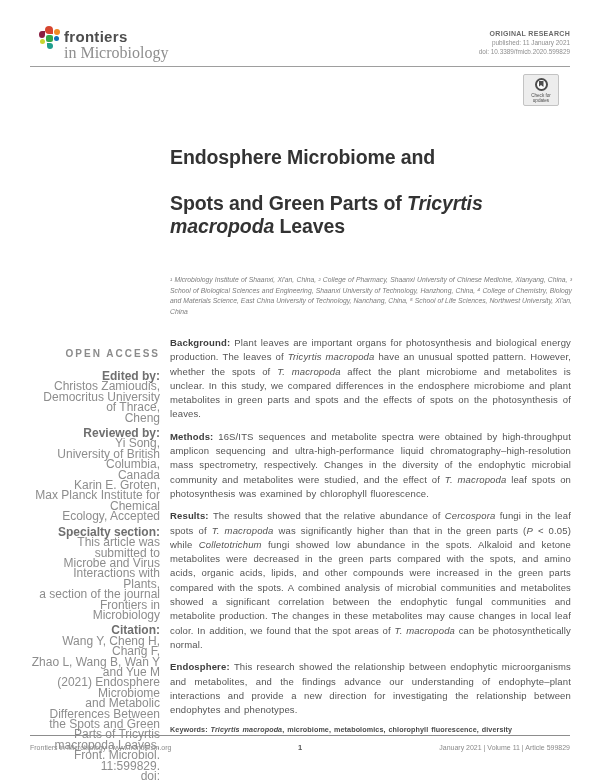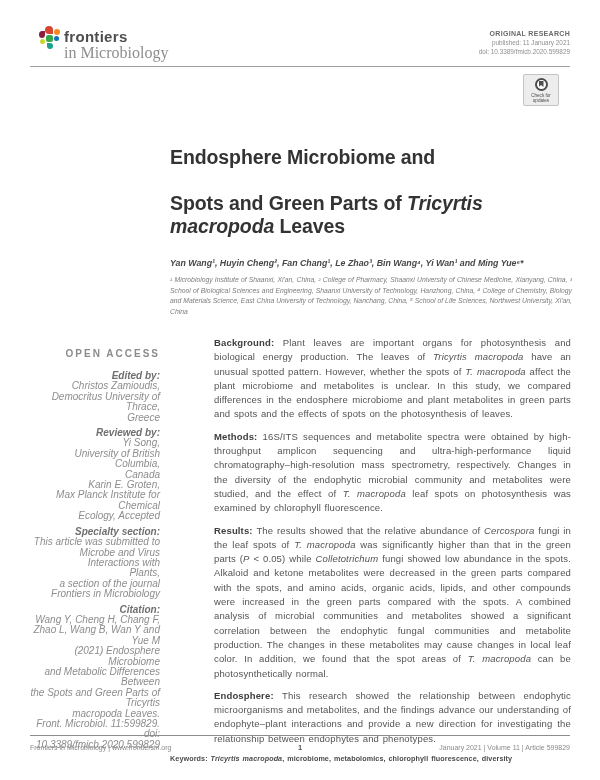--- a/index.html
+++ b/index.html
@@ -46,29 +46,29 @@
   .title { position:absolute; left:170px; top:146px; width:406px;
            font-size:19.5px; line-height:23px; font-weight:bold; color:#333; letter-spacing:-0.1px; }
   .authors { position:absolute; left:170px; top:258px; width:402px;
              font-size:8.8px; font-weight:bold; font-style:italic; color:#474747; }
   .affiliations { position:absolute; left:170px; top:275px; width:402px;
                   font-size:6.8px; font-style:italic; color:#7c7c7c; line-height:10.5px; text-align:justify; }
 
   
   .sidebar { position:absolute; left:30px; top:348px; width:130px; text-align:right; }
   .open-access { font-size:10px; font-weight:bold; color:#8b8b8b; letter-spacing:2px; margin-bottom:12px; }
-  .sb-block { margin-bottom:5px; font-size:10px; font-style:italic; color:#8d8d8d; }
+  .sb-block { margin-bottom:5px; font-size:12px; color:#8d8d8d; }
   .sb-line { line-height:10.4px; }
   .sb-line .b { color:#6f6f6f; }
 
   
   .abstract { position:absolute; left:170px; top:336px; width:401px;
               font-size:9.5px; line-height:14.3px; letter-spacing:0.15px; word-spacing:0.8px;
               text-align:justify; color:#545454; }
-  .abs-p { margin-bottom:8px;margin-left:44px; }
+  .abs-p { margin-bottom:8px; }
   .abs-label { font-weight:bold; color:#3e3e3e; }
   .keywords { font-size:7.2px; font-weight:bold; color:#4a4a4a;
               line-height:9px; text-align:left; letter-spacing:0.1px; }
 
   
   .footer-left  { position:absolute; left:30px;  top:744px; font-size:7px; color:#8a8a8a; }
   .footer-page  { position:absolute; left:0; right:0; top:743px; text-align:center; font-size:7.5px; font-weight:bold; color:#555; }
   .footer-right { position:absolute; right:30px; top:744px; font-size:7px; color:#8a8a8a; }
 </style>
 </head>
@@ -100,31 +100,30 @@
     <div class="badge-circle">
       <div class="badge-glyph"></div>
     </div>
     <div class="badge-text">
       <div>Check for</div>
       <div>updates</div>
     </div>
   </div>
 
   <h1 class="title"><span>Endosphere Microbiome and</span><br><br><span>Spots and Green Parts of </span><span class="i">Tricyrtis</span><br><span class="i">macropoda</span><span> Leaves</span></h1>
-  <div class="authors">Yan Wang¹, Huyin Cheng², Fan Chang¹, Le Zhao³, Bin Wang⁴, Yi Wan¹ and Ming Yue⁵*</div>
   <div class="affiliations">¹ Microbiology Institute of Shaanxi, Xi'an, China, ² College of Pharmacy, Shaanxi University of Chinese Medicine, Xianyang, China, ³ School of Biological Sciences and Engineering, Shaanxi University of Technology, Hanzhong, China, ⁴ College of Chemistry, Biology and Materials Science, East China University of Technology, Nanchang, China, ⁵ School of Life Sciences, Northwest University, Xi'an, China</div>
 
   <div class="sidebar">
     <div class="open-access">OPEN ACCESS</div>
     <div>
         <div class="sb-block">
           <div class="sb-line"><span class="b">Edited by:</span></div>
           <div class="sb-line"><span>Christos Zamioudis,</span></div>
           <div class="sb-line"><span>Democritus University of Thrace,</span></div>
-          <div class="sb-line"><span>Greece</span></div>
+          <div class="sb-line"><span>Cheng</span></div>
         </div>
         <div class="sb-block">
           <div class="sb-line"><span class="b">Reviewed by:</span></div>
           <div class="sb-line"><span>Yi Song,</span></div>
           <div class="sb-line"><span>University of British Columbia,</span></div>
           <div class="sb-line"><span>Canada</span></div>
           <div class="sb-line"><span>Karin E. Groten,</span></div>
           <div class="sb-line"><span>Max Planck Institute for Chemical</span></div>
           <div class="sb-line"><span>Ecology, Accepted</span></div>
         </div>

